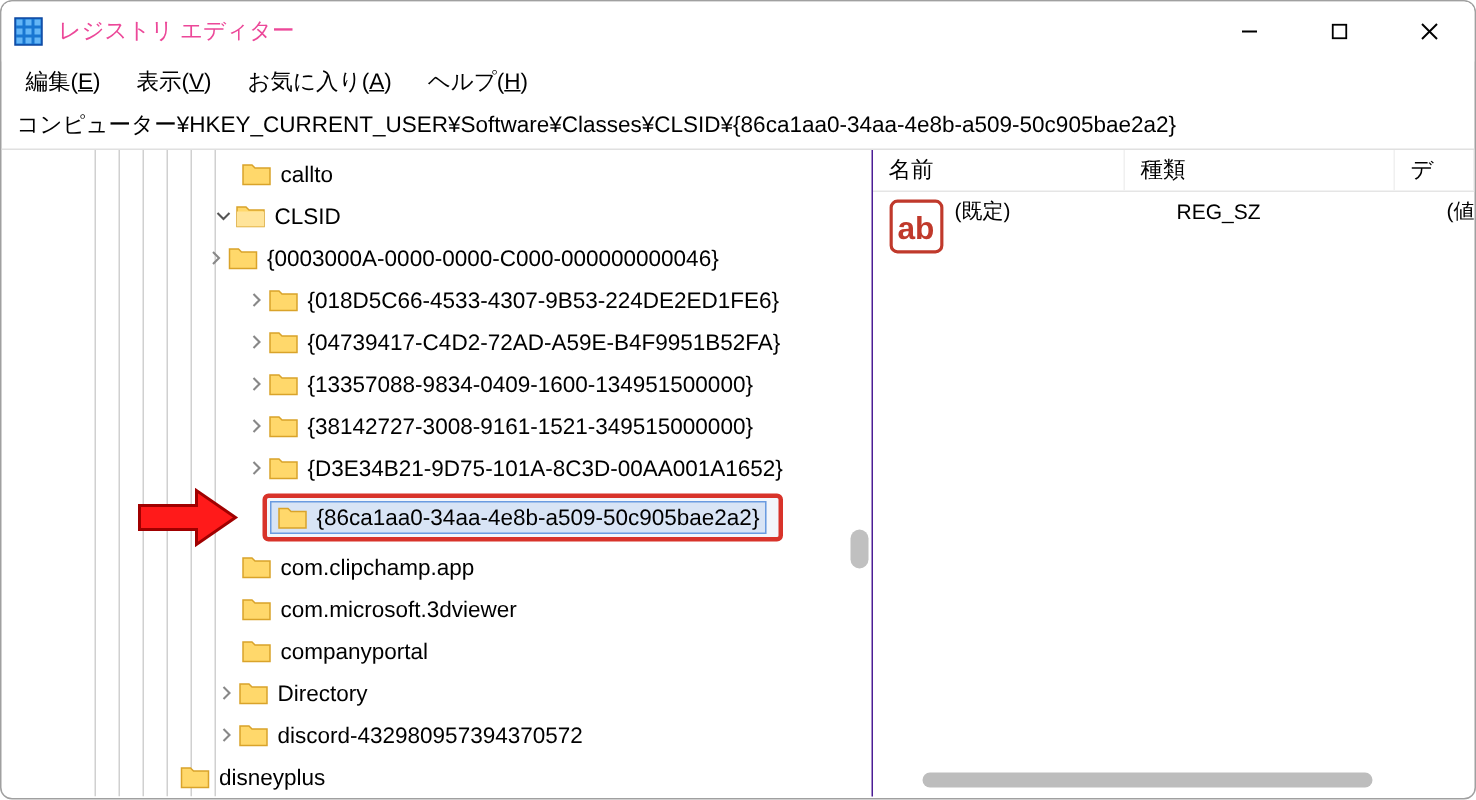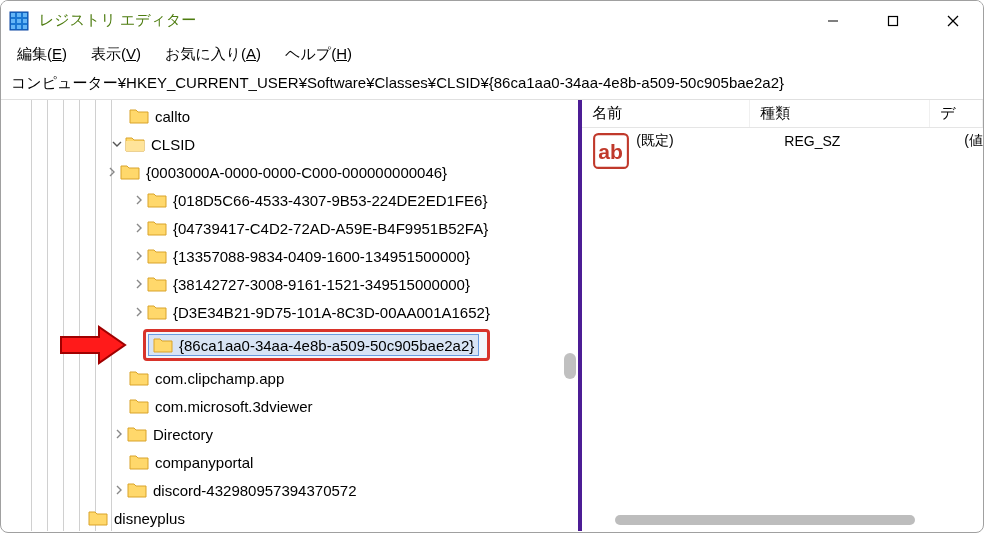--- a/index.html
+++ b/index.html
@@ -20,21 +20,21 @@
   align-items: center;
   padding-left: 8px;
   background: #fff;
   border-bottom: 1px solid transparent;
 }
 .titlebar .app-icon {
   width: 20px; height: 20px;
   margin-right: 10px;
   display: inline-block;
 }
-.titlebar .title { font-size: 15px; color: #4d7c0f; flex: 0 0 auto; }
+.titlebar .title { font-size: 15px; color: #ec4899; flex: 0 0 auto; }
 .titlebar .spacer { flex: 1; }
 .win-btn {
   width: 60px; height: 40px;
   display: flex; align-items: center; justify-content: center;
   font-size: 12px; color: #000;
 }
 .win-btn svg { display: block; }
 .menubar {
   display: flex;
   padding: 2px 6px 4px 6px;
@@ -48,23 +48,24 @@
   font-size: 15px;
   border-bottom: 1px solid #e0e0e0;
 }
 .main {
   display: flex;
   height: calc(100% - 40px - 30px - 30px);
   position: relative;
 }
 .tree-pane {
   width: 600px;
-  border-right: 4px solid #4c1d95;
+  border-right: 1px solid #4c1d95;
   overflow: hidden;
   position: relative;
+  margin-left: 32px;
 }
 .tree {
   position: relative;
   padding-top: 2px;
 }
 .tree-row {
   display: flex;
   align-items: center;
   height: 28px;
   font-size: 15px;
@@ -322,36 +323,36 @@
               <path d="M1 3 h6 l2 2 h10 v11 h-18 z" fill="#ffd86b" stroke="#d9a32a"></path>
             </svg></span>
         <span>com.clipchamp.app</span>
       </div>
       <div class="tree-row" style="padding-left:128px">
         <span class="folder-icon"><svg viewBox="0 0 20 18">
               <path d="M1 3 h6 l2 2 h10 v11 h-18 z" fill="#ffd86b" stroke="#d9a32a"></path>
             </svg></span>
         <span>com.microsoft.3dviewer</span>
       </div>
+      <div class="tree-row" style="padding-left:128px">
+        <span class="folder-icon"><svg viewBox="0 0 20 18">
+              <path d="M1 3 h6 l2 2 h10 v11 h-18 z" fill="#ffd86b" stroke="#d9a32a"></path>
+            </svg></span>
+        <span>companyportal</span>
+      </div>
       <div class="tree-row" style="padding-left:110px">
         <span class="expander">
             <svg width="10" height="10">
               <path d="M3 1 L7 5 L3 9" fill="none" stroke="#888" stroke-width="1.4"></path>
             </svg>
           </span>
         <span class="folder-icon"><svg viewBox="0 0 20 18">
               <path d="M1 3 h6 l2 2 h10 v11 h-18 z" fill="#ffd86b" stroke="#d9a32a"></path>
             </svg></span>
         <span>Directory</span>
-      </div>
-      <div class="tree-row" style="padding-left:128px">
-        <span class="folder-icon"><svg viewBox="0 0 20 18">
-              <path d="M1 3 h6 l2 2 h10 v11 h-18 z" fill="#ffd86b" stroke="#d9a32a"></path>
-            </svg></span>
-        <span>companyportal</span>
       </div>
       <div class="tree-row" style="padding-left:110px">
         <span class="expander">
             <svg width="10" height="10">
               <path d="M3 1 L7 5 L3 9" fill="none" stroke="#888" stroke-width="1.4"></path>
             </svg>
           </span>
         <span class="folder-icon"><svg viewBox="0 0 20 18">
               <path d="M1 3 h6 l2 2 h10 v11 h-18 z" fill="#ffd86b" stroke="#d9a32a"></path>
             </svg></span>

